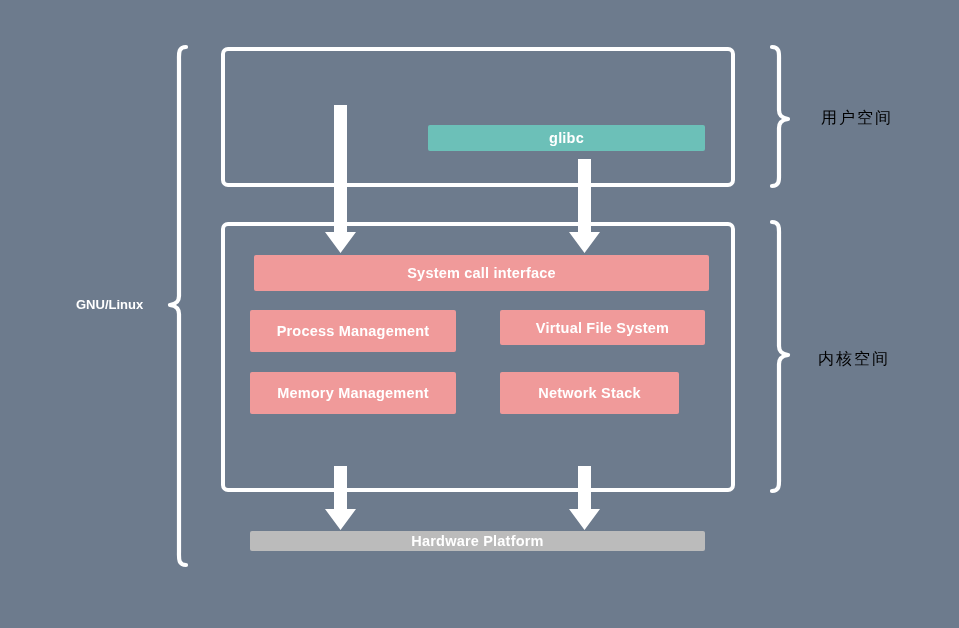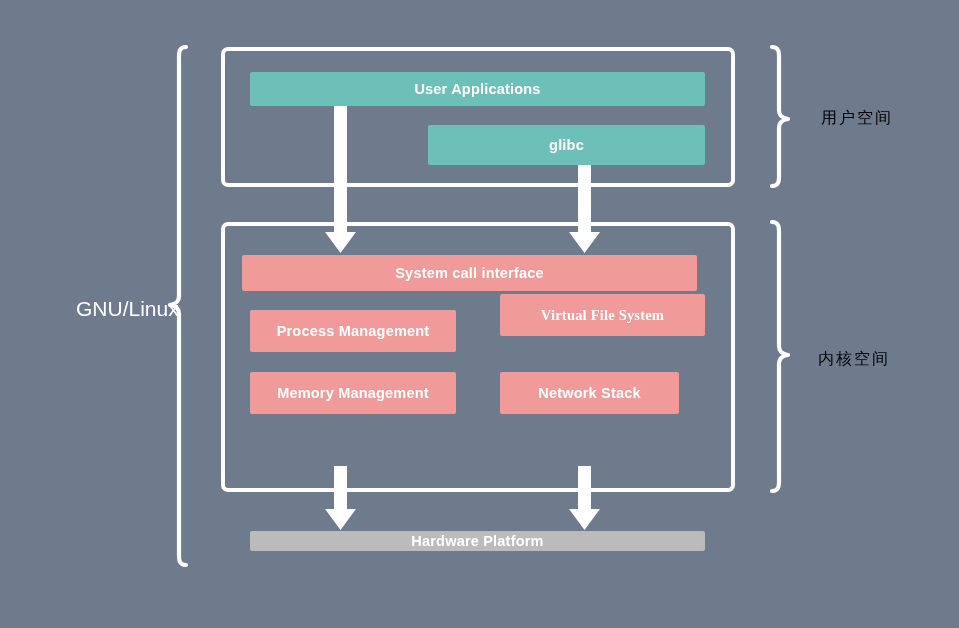--- a/index.html
+++ b/index.html
@@ -46,22 +46,22 @@
     user-select: none;
   }
   .block.teal  { background: #6cc0b8; }
   .block.pink  { background: #f09a9a; }
   .block.gray  { background: #bbbbbb; }
 
   
   .side-label {
     position: absolute;
     color: #ffffff;
-    font-size: 21px;
-    font-weight: normal;
+    font-size: 13px;
+    font-weight: bold;
     white-space: nowrap;
     user-select: none;
   }
   .cjk-label {
     position: absolute;
     color: #000000;
     font-size: 16px;
     font-weight: normal;
     white-space: nowrap;
     letter-spacing: 2px;
@@ -129,37 +129,34 @@
                C782,356 779,358 779,364
                L779,478
                C779,484 780,491 772,491" fill="none" stroke="#ffffff" stroke-width="4.2" stroke-linecap="round" stroke-linejoin="round"></path>
     </g>
   </svg>
 
   <div class="group-box" style="left:221px; top:47px; width:514px; height:140px;"></div>
 
   <div class="group-box" style="left:221px; top:222px; width:514px; height:270px;"></div>
 
-  <div class="block teal" style="left:250px; top:72px; width:455px; height:34px;">
-    <span>User Applications</span>
-  </div>
 
-  <div class="block teal" style="left:428px; top:125px; width:277px; height:40px;">
+  <div class="block teal" style="left:428px; top:125px; width:277px; height:26px;">
     <span>glibc</span>
   </div>
 
-  <div class="block pink" style="left:242px; top:255px; width:455px; height:36px;">
+  <div class="block pink" style="left:254px; top:255px; width:455px; height:36px;">
     <span>System call interface</span>
   </div>
 
   <div class="block pink" style="left:250px; top:310px; width:206px; height:42px;text-align:center;">
     <span>Process Management</span>
   </div>
 
-  <div class="block pink" style="left:500px; top:294px; width:205px; height:42px;font-family:Liberation Serif, serif;">
+  <div class="block pink" style="left:500px; top:310px; width:205px; height:35px;">
     <span>Virtual File System</span>
   </div>
 
   <div class="block pink" style="left:250px; top:372px; width:206px; height:42px;text-align:right;">
     <span>Memory Management</span>
   </div>
 
   <div class="block pink" style="left:500px; top:372px; width:179px; height:42px;">
     <span>Network Stack</span>
   </div>

